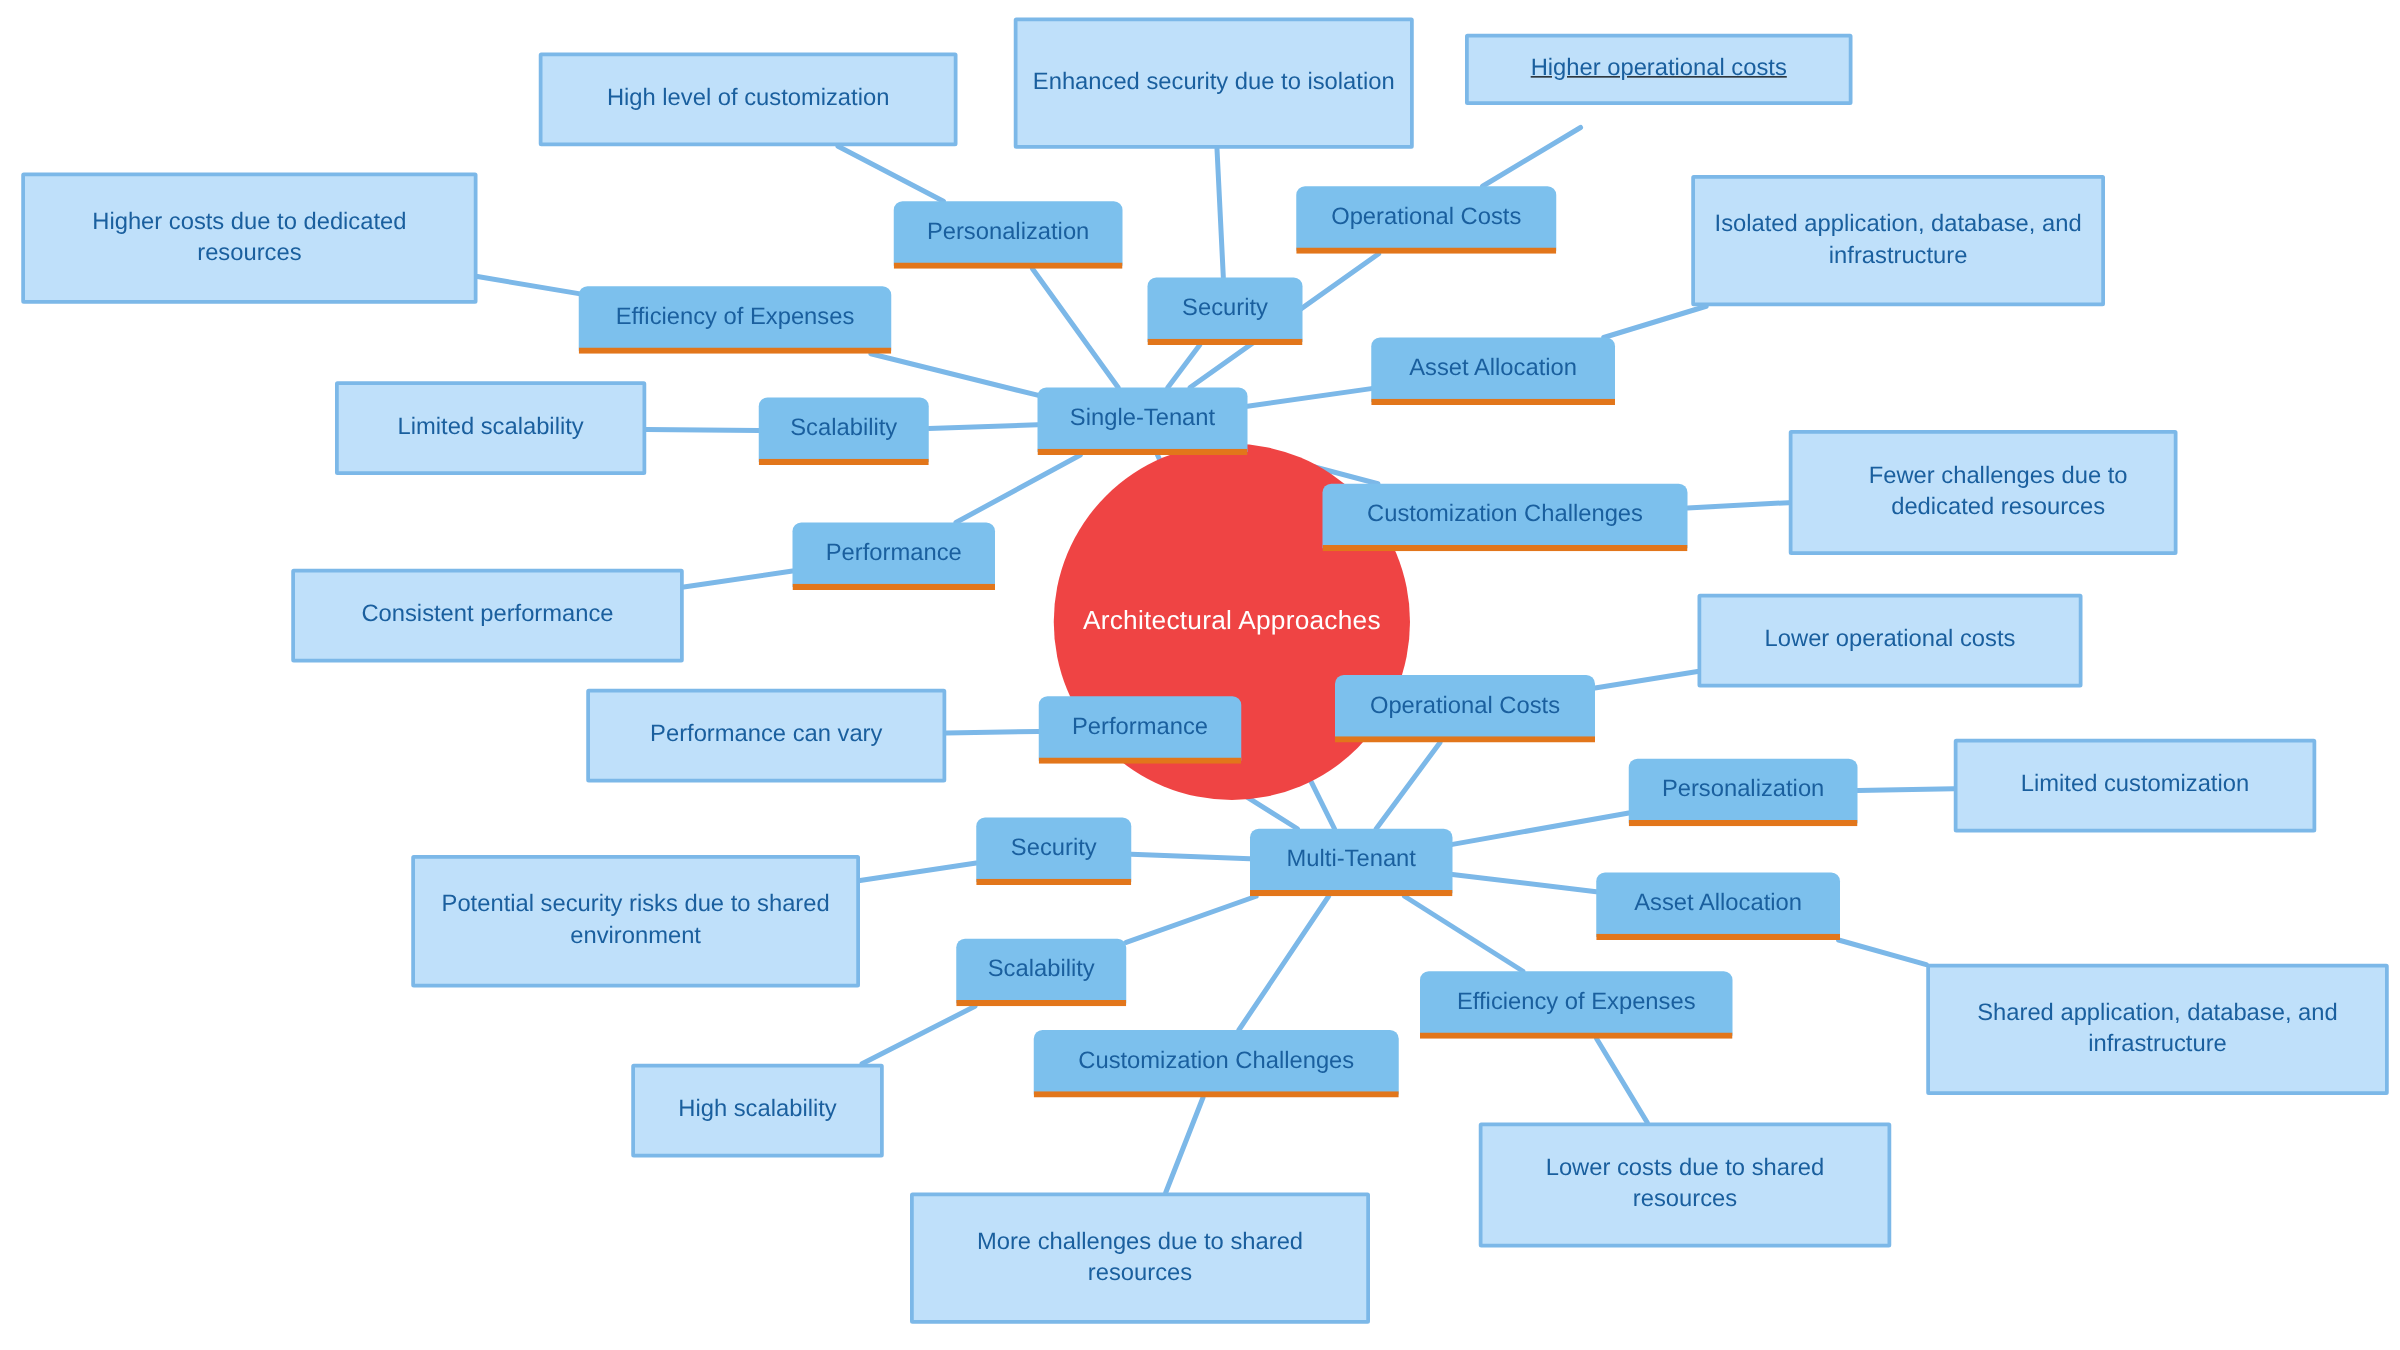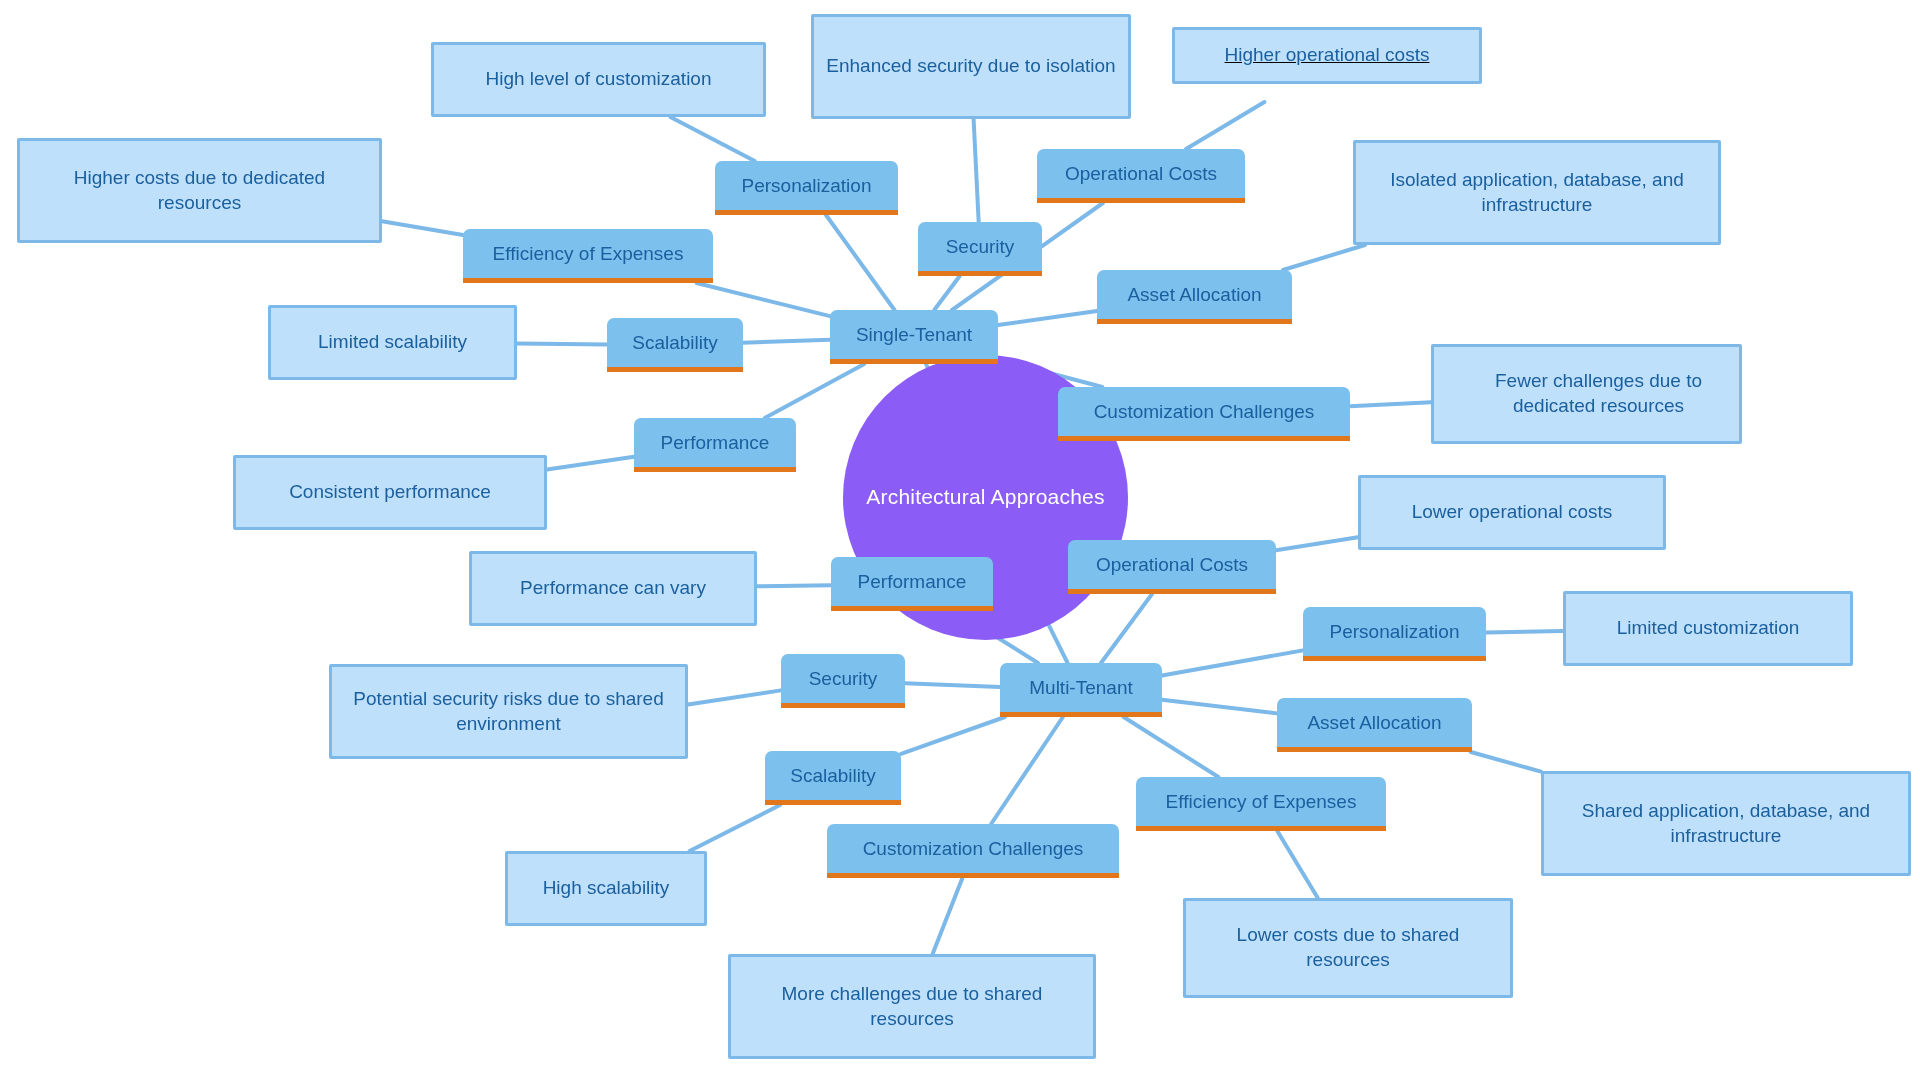--- a/index.html
+++ b/index.html
@@ -17,21 +17,21 @@
   #edges {
     position: absolute; left: 0; top: 0;
     width: 1920px; height: 1080px;
     pointer-events: none;
   }
 
   
   .root-node {
     position: absolute;
     border-radius: 50%;
-    background: #8b5cf6;
+    background: #ef4444;
     display: flex;
     align-items: center;
     justify-content: center;
     text-align: center;
     z-index: 3;
   }
   .root-label {
     color: #ffffff;
     font-size: 21px;
     font-weight: 400;
@@ -184,42 +184,42 @@
       </div>
       <div class="leaf-node" style="left: 811px; top: 14px; width: 320px; height: 105px; text-align: center;">
         <span class="leaf-label">Enhanced security due to isolation</span>
       </div>
       <div class="leaf-node" style="left: 1172px; top: 27px; width: 310px; height: 57px; text-decoration: underline;">
         <span class="leaf-label">Higher operational costs</span>
       </div>
       <div class="leaf-node" style="left: 17px; top: 138px; width: 365px; height: 105px;">
         <span class="leaf-label">Higher costs due to dedicated resources</span>
       </div>
-      <div class="leaf-node" style="left: 1353px; top: 140px; width: 368px; height: 105px;">
+      <div class="leaf-node" style="left: 1353px; top: 140px; width: 331px; height: 105px;">
         <span class="leaf-label">Isolated application, database, and infrastructure</span>
       </div>
       <div class="leaf-node" style="left: 268px; top: 305px; width: 249px; height: 75px;">
         <span class="leaf-label">Limited scalability</span>
       </div>
       <div class="leaf-node" style="left: 1431px; top: 344px; width: 311px; height: 100px; padding-left: 24px;">
         <span class="leaf-label">Fewer challenges due to dedicated resources</span>
       </div>
       <div class="leaf-node" style="left: 233px; top: 455px; width: 314px; height: 75px;">
         <span class="leaf-label">Consistent performance</span>
       </div>
       <div class="leaf-node" style="left: 1358px; top: 475px; width: 308px; height: 75px; justify-content: center;">
         <span class="leaf-label">Lower operational costs</span>
       </div>
       <div class="leaf-node" style="left: 469px; top: 551px; width: 288px; height: 75px;">
         <span class="leaf-label">Performance can vary</span>
       </div>
       <div class="leaf-node" style="left: 1563px; top: 591px; width: 290px; height: 75px; justify-content: center;">
         <span class="leaf-label">Limited customization</span>
       </div>
-      <div class="leaf-node" style="left: 329px; top: 664px; width: 359px; height: 95px; align-items: center;">
+      <div class="leaf-node" style="left: 329px; top: 684px; width: 359px; height: 106px; align-items: center;">
         <span class="leaf-label">Potential security risks due to shared environment</span>
       </div>
       <div class="leaf-node" style="left: 1541px; top: 771px; width: 370px; height: 105px;">
         <span class="leaf-label">Shared application, database, and infrastructure</span>
       </div>
       <div class="leaf-node" style="left: 505px; top: 851px; width: 202px; height: 75px;">
         <span class="leaf-label">High scalability</span>
       </div>
       <div class="leaf-node" style="left: 1183px; top: 898px; width: 330px; height: 100px;">
         <span class="leaf-label">Lower costs due to shared resources</span>

